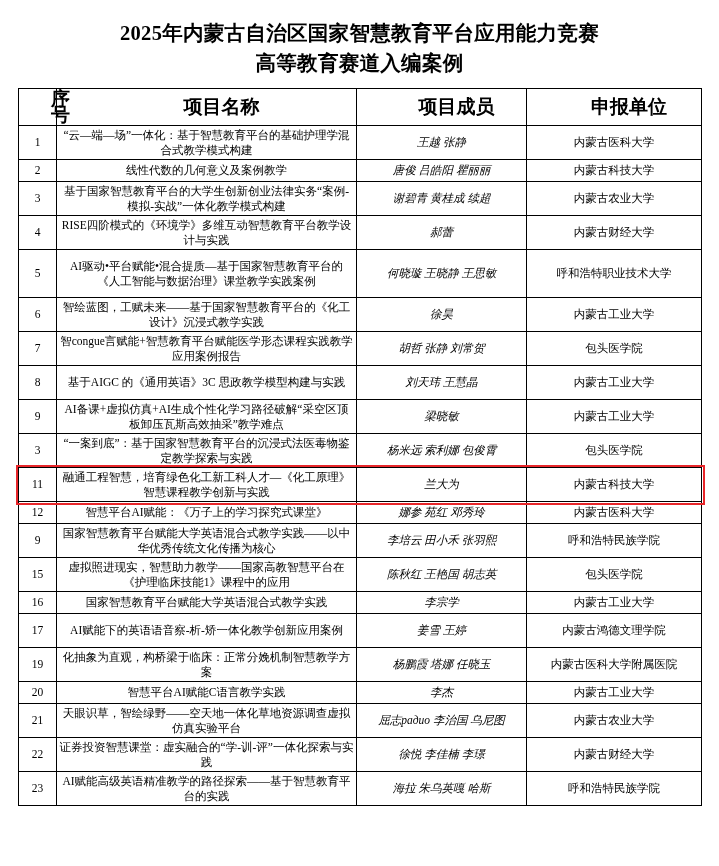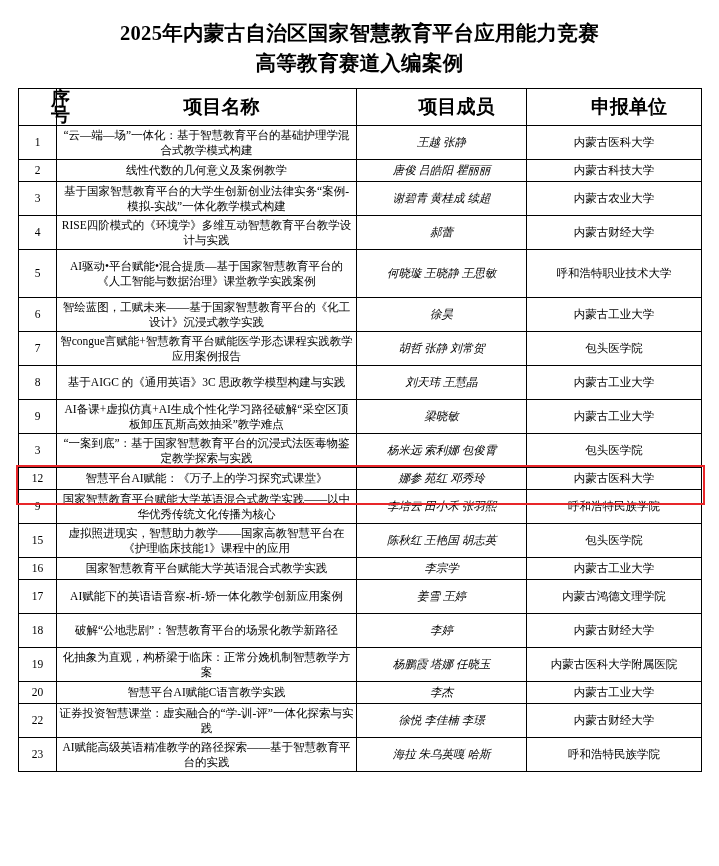--- a/index.html
+++ b/index.html
@@ -156,20 +156,26 @@
           <td class="name">AI备课+虚拟仿真+AI生成个性化学习路径破解“采空区顶板卸压瓦斯高效抽采”教学难点</td>
           <td class="members">梁晓敏</td>
           <td class="unit">内蒙古工业大学</td>
         </tr>
         <tr class="row h2">
           <td class="idx">3</td>
           <td class="name">“一案到底”：基于国家智慧教育平台的沉浸式法医毒物鉴定教学探索与实践</td>
           <td class="members">杨米远 索利娜 包俊霄</td>
           <td class="unit">包头医学院</td>
         </tr>
+        <tr class="row h2">
+          <td class="idx">11</td>
+          <td class="name">融通工程智慧，培育绿色化工新工科人才—《化工原理》智慧课程教学创新与实践</td>
+          <td class="members">兰大为</td>
+          <td class="unit">内蒙古科技大学</td>
+        </tr>
         <tr class="row">
           <td class="idx">12</td>
           <td class="name">智慧平台AI赋能：《万子上的学习探究式课堂》</td>
           <td class="members">娜参 苑红 邓秀玲</td>
           <td class="unit">内蒙古医科大学</td>
         </tr>
         <tr class="row h2">
           <td class="idx">9</td>
           <td class="name">国家智慧教育平台赋能大学英语混合式教学实践——以中华优秀传统文化传播为核心</td>
           <td class="members">李培云 田小禾 张羽熙</td>
@@ -187,38 +193,38 @@
           <td class="members">李宗学</td>
           <td class="unit">内蒙古工业大学</td>
         </tr>
         <tr class="row h2">
           <td class="idx">17</td>
           <td class="name">AI赋能下的英语语音察-析-矫一体化教学创新应用案例</td>
           <td class="members">姜雪 王婷</td>
           <td class="unit">内蒙古鸿德文理学院</td>
         </tr>
         <tr class="row h2">
-          <td class="idx">18</td>
-          <td class="name">破解“公地悲剧”：智慧教育平台的场景化教学新路径</td>
-          <td class="members">李婷</td>
-          <td class="unit">内蒙古财经大学</td>
-        </tr>
-        <tr class="row h2">
           <td class="idx">19</td>
           <td class="name">化抽象为直观，构桥梁于临床：正常分娩机制智慧教学方案</td>
           <td class="members">杨鹏霞 塔娜 任晓玉</td>
           <td class="unit">内蒙古医科大学附属医院</td>
         </tr>
         <tr class="row">
           <td class="idx">20</td>
           <td class="name">智慧平台AI赋能C语言教学实践</td>
           <td class="members">李杰</td>
           <td class="unit">内蒙古工业大学</td>
         </tr>
         <tr class="row h2">
+          <td class="idx">21</td>
+          <td class="name">天眼识草，智绘绿野——空天地一体化草地资源调查虚拟仿真实验平台</td>
+          <td class="members">屈志радио 李治国 乌尼图</td>
+          <td class="unit">内蒙古农业大学</td>
+        </tr>
+        <tr class="row h2">
           <td class="idx">22</td>
           <td class="name">证券投资智慧课堂：虚实融合的“学-训-评”一体化探索与实践</td>
           <td class="members">徐悦 李佳楠 李璟</td>
           <td class="unit">内蒙古财经大学</td>
         </tr>
         <tr class="row h2">
           <td class="idx">23</td>
           <td class="name">AI赋能高级英语精准教学的路径探索——基于智慧教育平台的实践</td>
           <td class="members">海拉 朱乌英嘎 哈斯</td>
           <td class="unit">呼和浩特民族学院</td>

